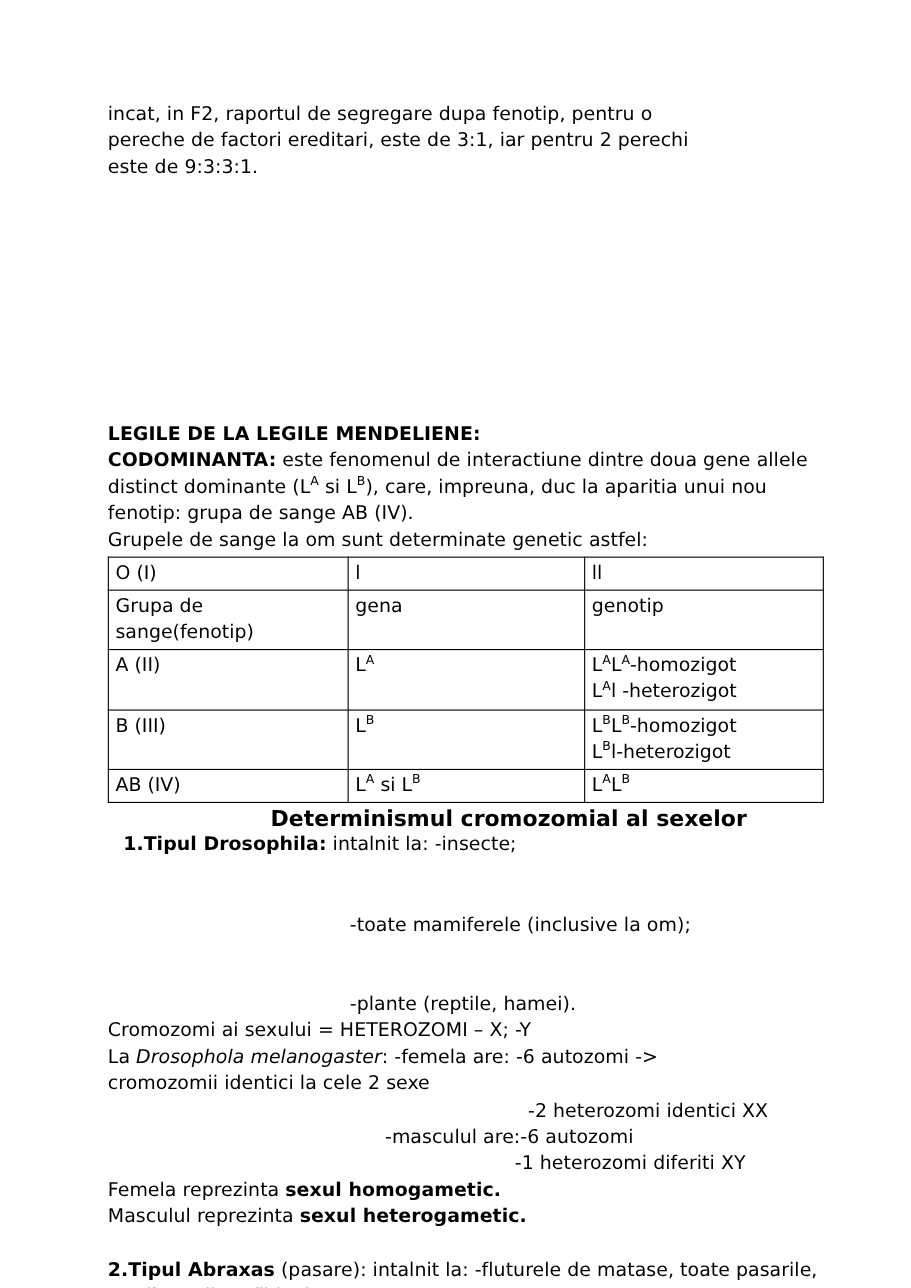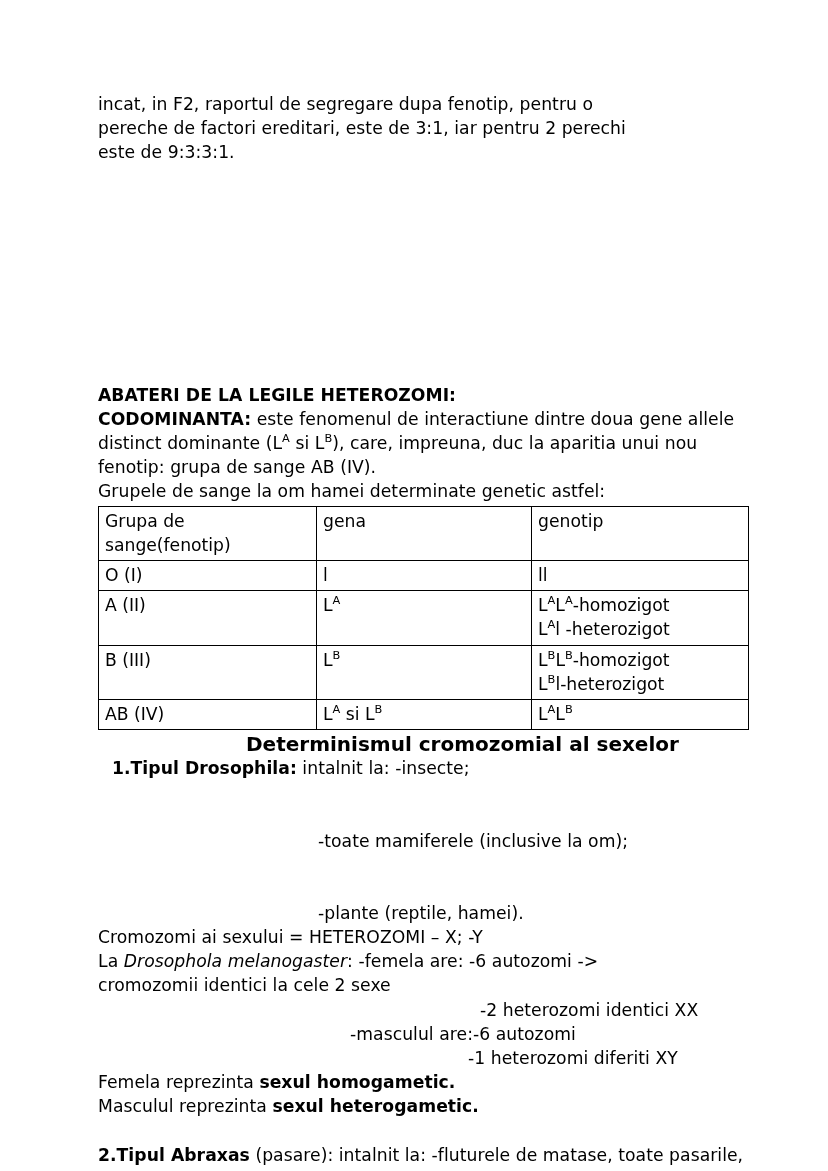--- a/index.html
+++ b/index.html
@@ -89,48 +89,48 @@
   <div class="content">
 
     <div class="para">
       <div class="line">incat, in F2, raportul de segregare dupa fenotip, pentru o</div>
       <div class="line">pereche de factori ereditari, este de 3:1, iar pentru 2 perechi</div>
       <div class="line">este de 9:3:3:1.</div>
     </div>
 
     <div class="spacer-big"></div>
 
-    <div class="para b">ABATERI DE LA LEGILE HETEROZOMI:</div>
+    <div class="para b">LEGILE DE LA LEGILE MENDELIENE:</div>
 
     <div class="para">
       <span class="b">CODOMINANTA:</span><span> este  fenomenul de interactiune dintre doua gene allele distinct dominante (L</span><sup>A</sup><span> si L</span><sup>B</sup><span>), care, impreuna, duc la aparitia unui nou fenotip: grupa de sange AB (IV).</span>
     </div>
 
-    <div class="para">Grupele de sange la om hamei determinate genetic astfel:</div>
+    <div class="para">Grupele de sange la om sunt determinate genetic astfel:</div>
 
     <table class="bloodtable">
       <colgroup>
         <col class="c1">
           <col class="c2">
           <col class="c3">
       </colgroup>
       <tbody>
         <tr>
+          <td class="one-line">O (I)</td>
+          <td class="one-line">l</td>
+          <td class="one-line">ll</td>
+        </tr>
+
+        <tr>
           <td class="two-line">
             <div>Grupa de</div>
             <div>sange(fenotip)</div>
           </td>
           <td class="two-line">gena</td>
           <td class="two-line">genotip</td>
-        </tr>
-
-        <tr>
-          <td class="one-line">O (I)</td>
-          <td class="one-line">l</td>
-          <td class="one-line">ll</td>
         </tr>
 
         <tr>
           <td class="two-line">A (II)</td>
           <td class="two-line"><span>L</span><sup>A</sup></td>
           <td class="two-line">
             <div><span>L</span><sup>A</sup><span>L</span><sup>A</sup><span>-homozigot</span></div>
             <div><span>L</span><sup>A</sup><span>l -heterozigot</span></div>
           </td>
         </tr>

